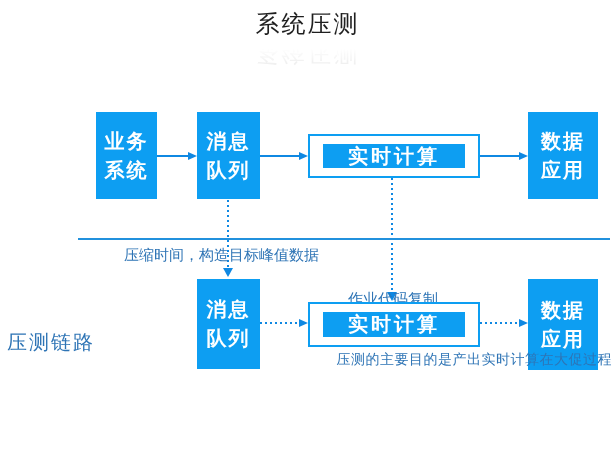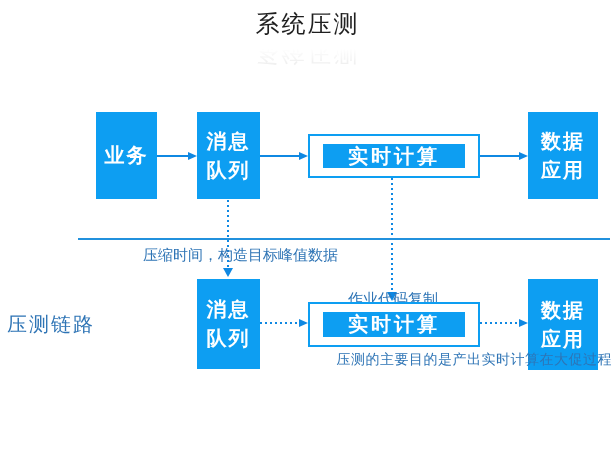--- a/index.html
+++ b/index.html
@@ -22,21 +22,21 @@
     -webkit-mask-image:linear-gradient(to bottom, rgba(0,0,0,.7), transparent 65%);
     mask-image:linear-gradient(to bottom, rgba(0,0,0,.7), transparent 65%);
     pointer-events:none;
   }
   
   .lane-label {
     position:absolute; left:7px; font-size:20px; letter-spacing:2px;
     color:var(--label-blue);
   }
   .lane-normal { top:148px; }
-  .lane-stress { top:311px;font-family:Liberation Serif, serif; }
+  .lane-stress { top:329px;font-family:Liberation Serif, serif; }
   
   .box {
     position:absolute; background:var(--box-blue); color:#fff;
     font-weight:bold; font-size:20px; line-height:29px; letter-spacing:2px;
     display:flex; flex-direction:column; align-items:center; justify-content:center;
     text-align:center;
   }
   .box-business { left:96px;  top:112px; width:61px; height:87px; }
   .box-mq-top   { left:197px; top:112px; width:63px; height:87px; }
   .box-data-top { left:528px; top:112px; width:70px; height:87px; }
@@ -72,21 +72,21 @@
     background:repeating-linear-gradient(to right, var(--line-blue) 0 2px, transparent 2px 5px);
   }
   .vdots {
     position:absolute; width:2px;
     background:repeating-linear-gradient(to bottom, var(--line-blue) 0 2px, transparent 2px 5px);
   }
   
   .divider { position:absolute; left:78px; top:238px; width:532px; height:2px; background:var(--divider-blue); }
   
   .annotation { position:absolute; top:246px; font-size:15px; color:var(--label-blue); white-space:nowrap; }
-  .ann-compress { left:143px; }
+  .ann-compress { left:124px; }
   .ann-copy { left:348px;margin-top:44px; }
   
   .caption {
     position:absolute; right:3px; bottom:7px;
     display:flex; align-items:baseline; white-space:nowrap;gap:20px;
   }
   .caption-small { font-size:14px; color:var(--label-blue); letter-spacing:.5px; }
   .caption-large { font-size:20px; color:var(--caption-large); letter-spacing:1px; }
 </style>
 </head>
@@ -94,20 +94,21 @@
 
 <div class="canvas">
 
   <div class="title">系统压测</div>
   <div class="title-reflection">系统压测</div>
 
   <div class="lane-label lane-stress">压测链路</div>
 
   <div class="box box-business">
     <span>业务</span>
+    <span>系统</span>
   </div>
 
   <div class="hline" style="left:157px; top:155px; width:32px;"></div>
   <div class="ah-right" style="left:188px; top:152px;"></div>
 
   <div class="box box-mq-top">
     <span>消息</span>
     <span>队列</span>
   </div>
 

